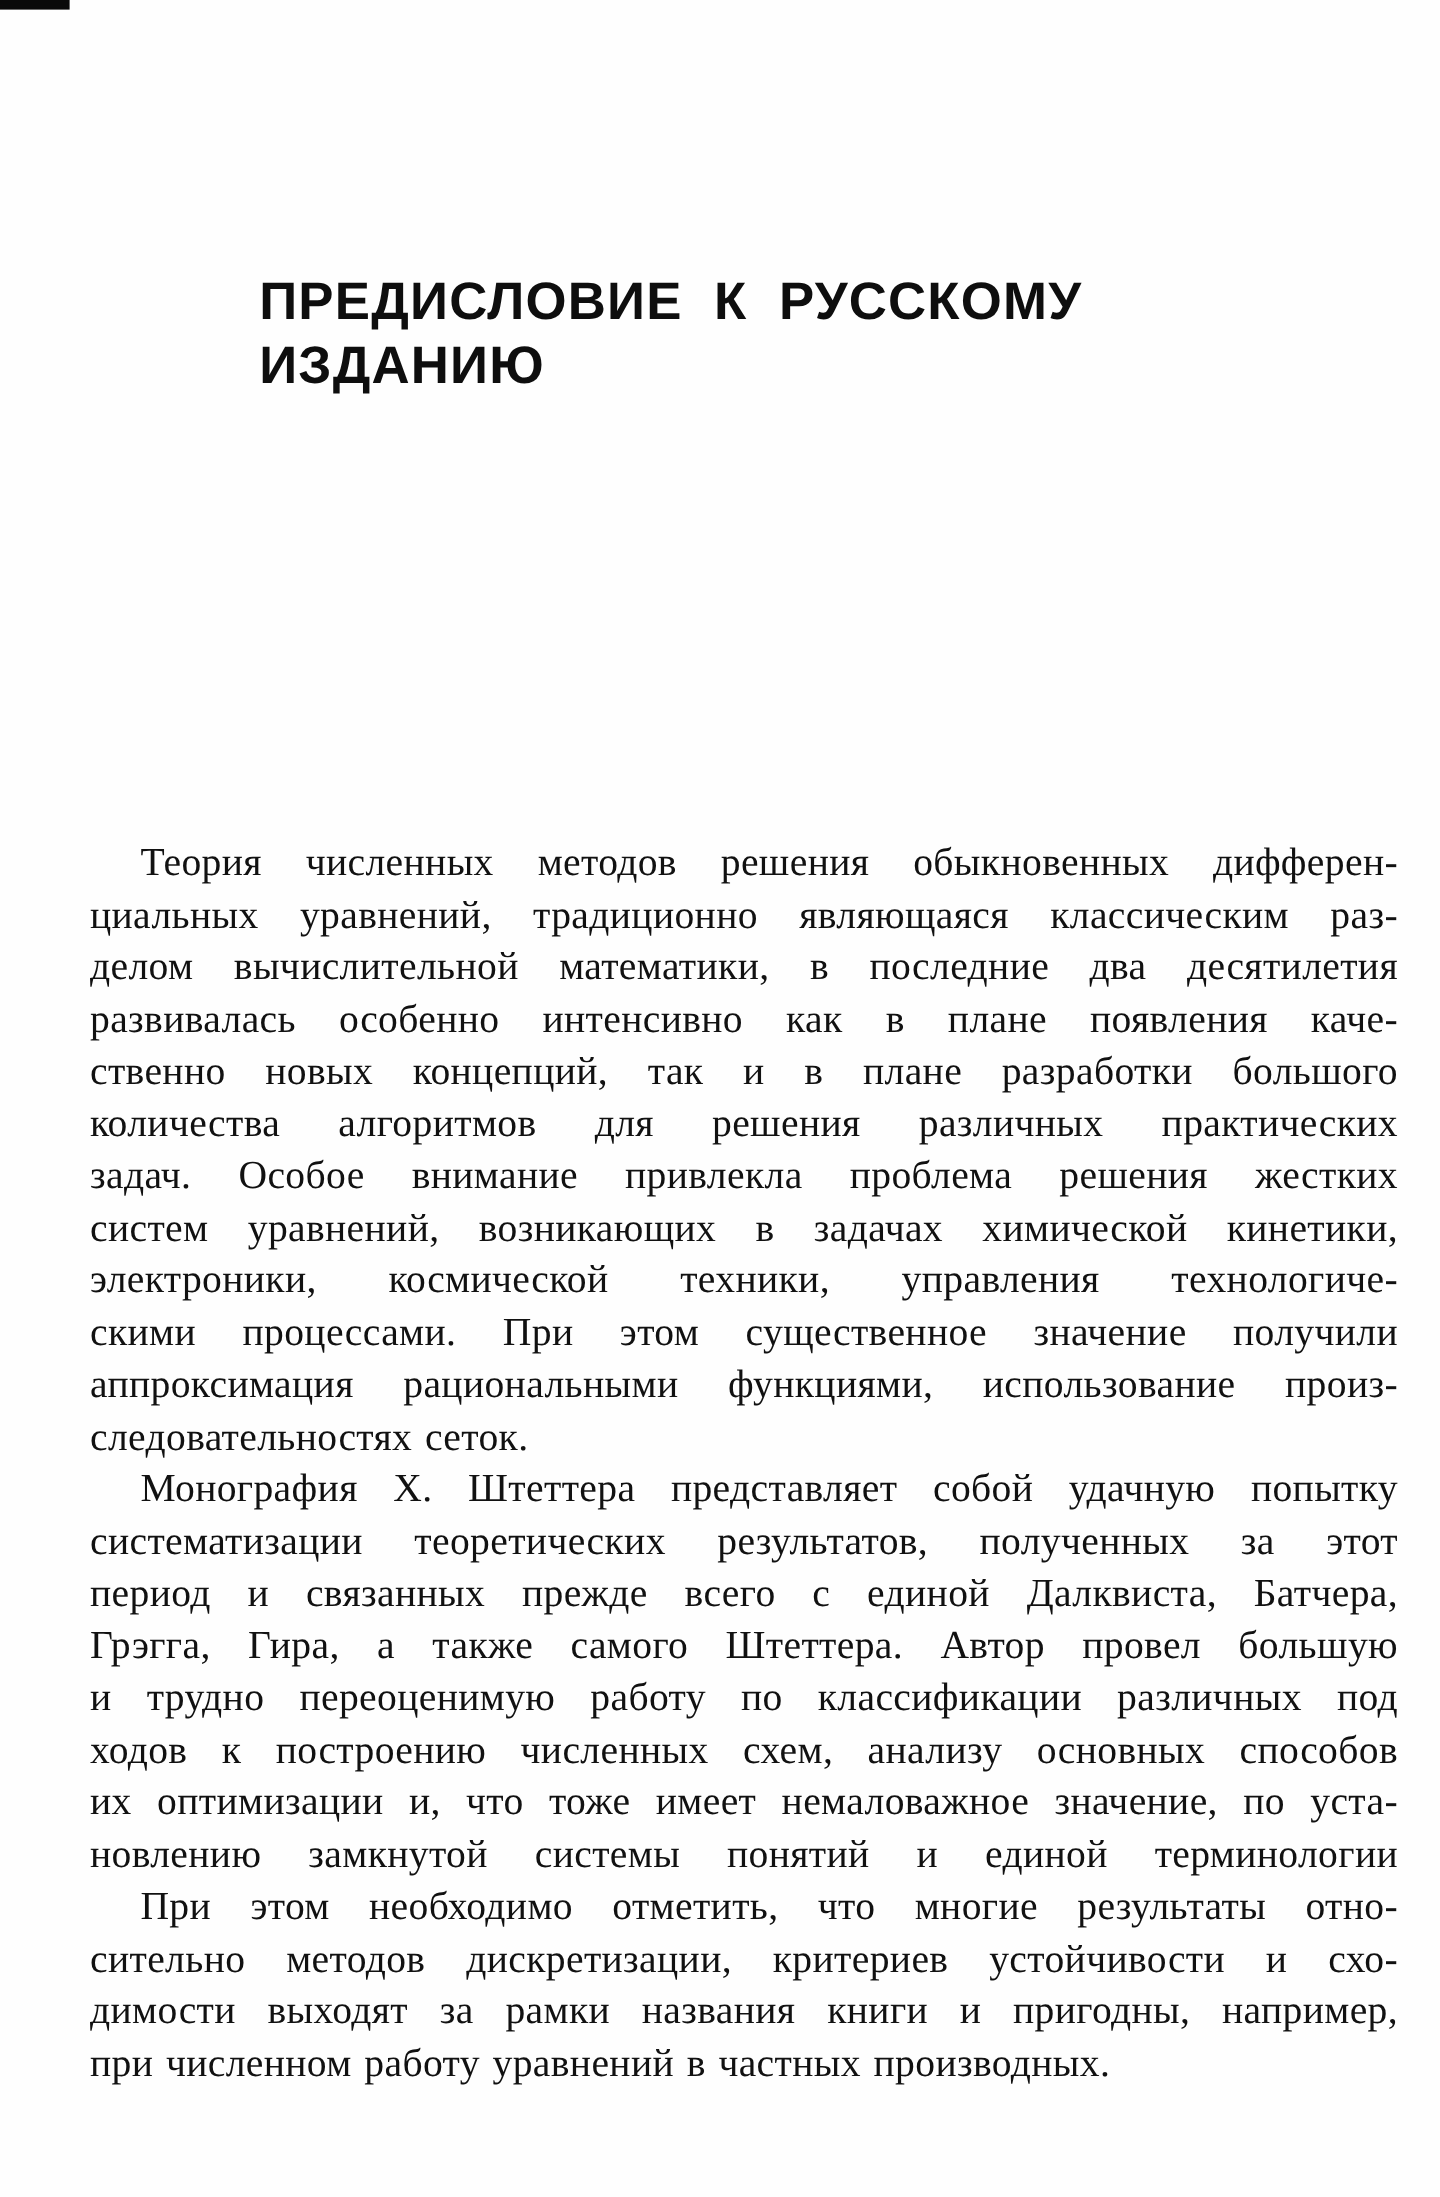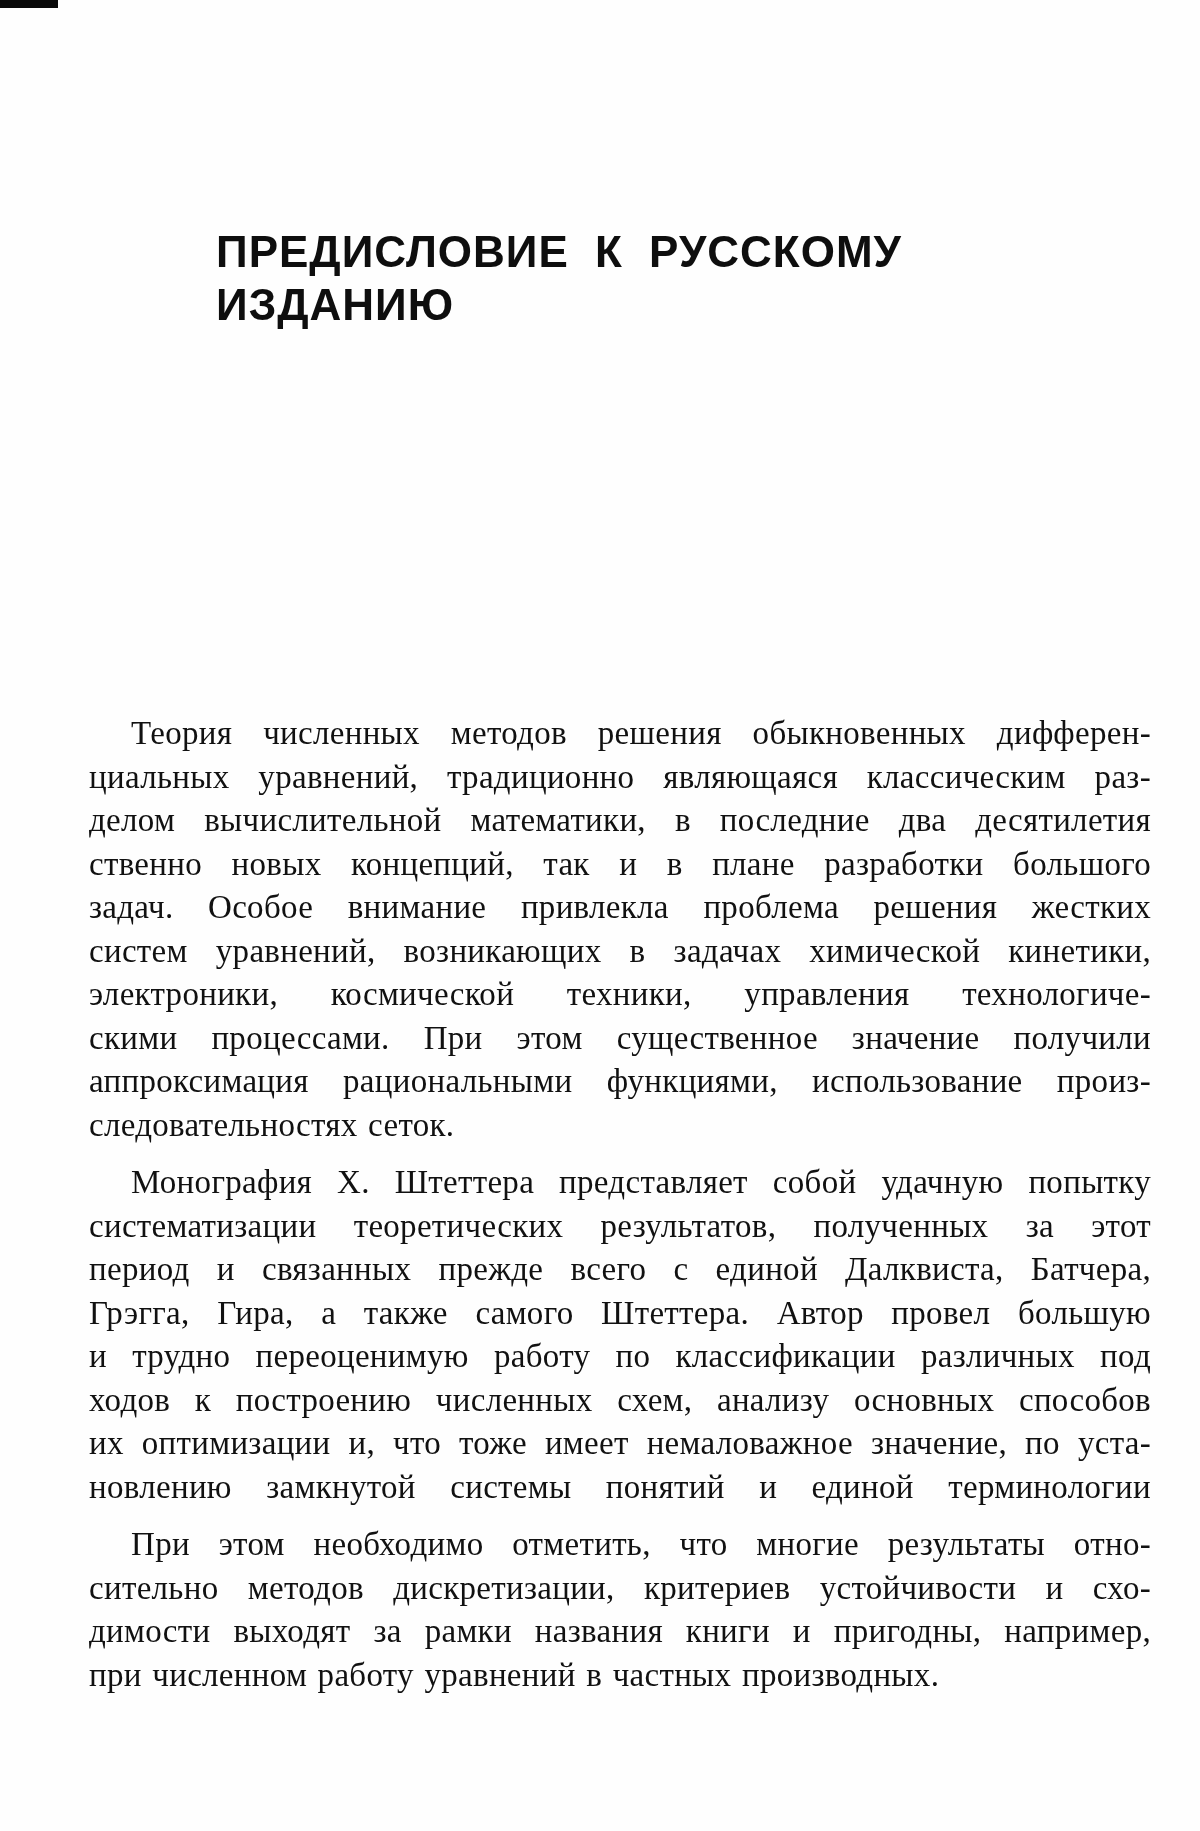--- a/index.html
+++ b/index.html
@@ -44,21 +44,21 @@
     top: 698px;
     left: 75px;
     width: 1090px;
     font-family: "Liberation Serif", serif;
     font-size: 33px;
     line-height: 43.5px;
     letter-spacing: 0.3px;
     word-spacing: 2px;
     color: #111111;
   }
-  .paragraph { margin: 14px; }
+  .paragraph { margin: 0; }
   .line {
     text-align: justify;
     text-align-last: justify;
     white-space: normal;
   }
   .line.first-line { text-indent: 42px; }
   .line.short-last {
     text-align: right;
     text-align-last: left;
   }
@@ -72,21 +72,23 @@
   <h1 class="title">
     <span class="title-line">ПРЕДИСЛОВИЕ К РУССКОМУ</span>
     <span class="title-line">ИЗДАНИЮ</span>
   </h1>
 
   <div class="body-text" id="body-text">
       <div class="paragraph">
         <div class="line first-line">Теория численных методов решения обыкновенных дифферен-</div>
         <div class="line">циальных уравнений, традиционно являющаяся классическим раз-</div>
         <div class="line">делом вычислительной математики, в последние два десятилетия</div>
+        <div class="line">развивалась особенно интенсивно как в плане появления каче-</div>
         <div class="line">ственно новых концепций, так и в плане разработки большого</div>
+        <div class="line">количества алгоритмов для решения различных практических</div>
         <div class="line">задач. Особое внимание привлекла проблема решения жестких</div>
         <div class="line">систем уравнений, возникающих в задачах химической кинетики,</div>
         <div class="line">электроники, космической техники, управления технологиче-</div>
         <div class="line">скими процессами. При этом существенное значение получили</div>
         <div class="line">аппроксимация рациональными функциями, использование произ-</div>
         <div class="line short-last">следовательностях сеток.</div>
       </div>
       <div class="paragraph">
         <div class="line first-line">Монография Х. Штеттера представляет собой удачную попытку</div>
         <div class="line">систематизации теоретических результатов, полученных за этот</div>

